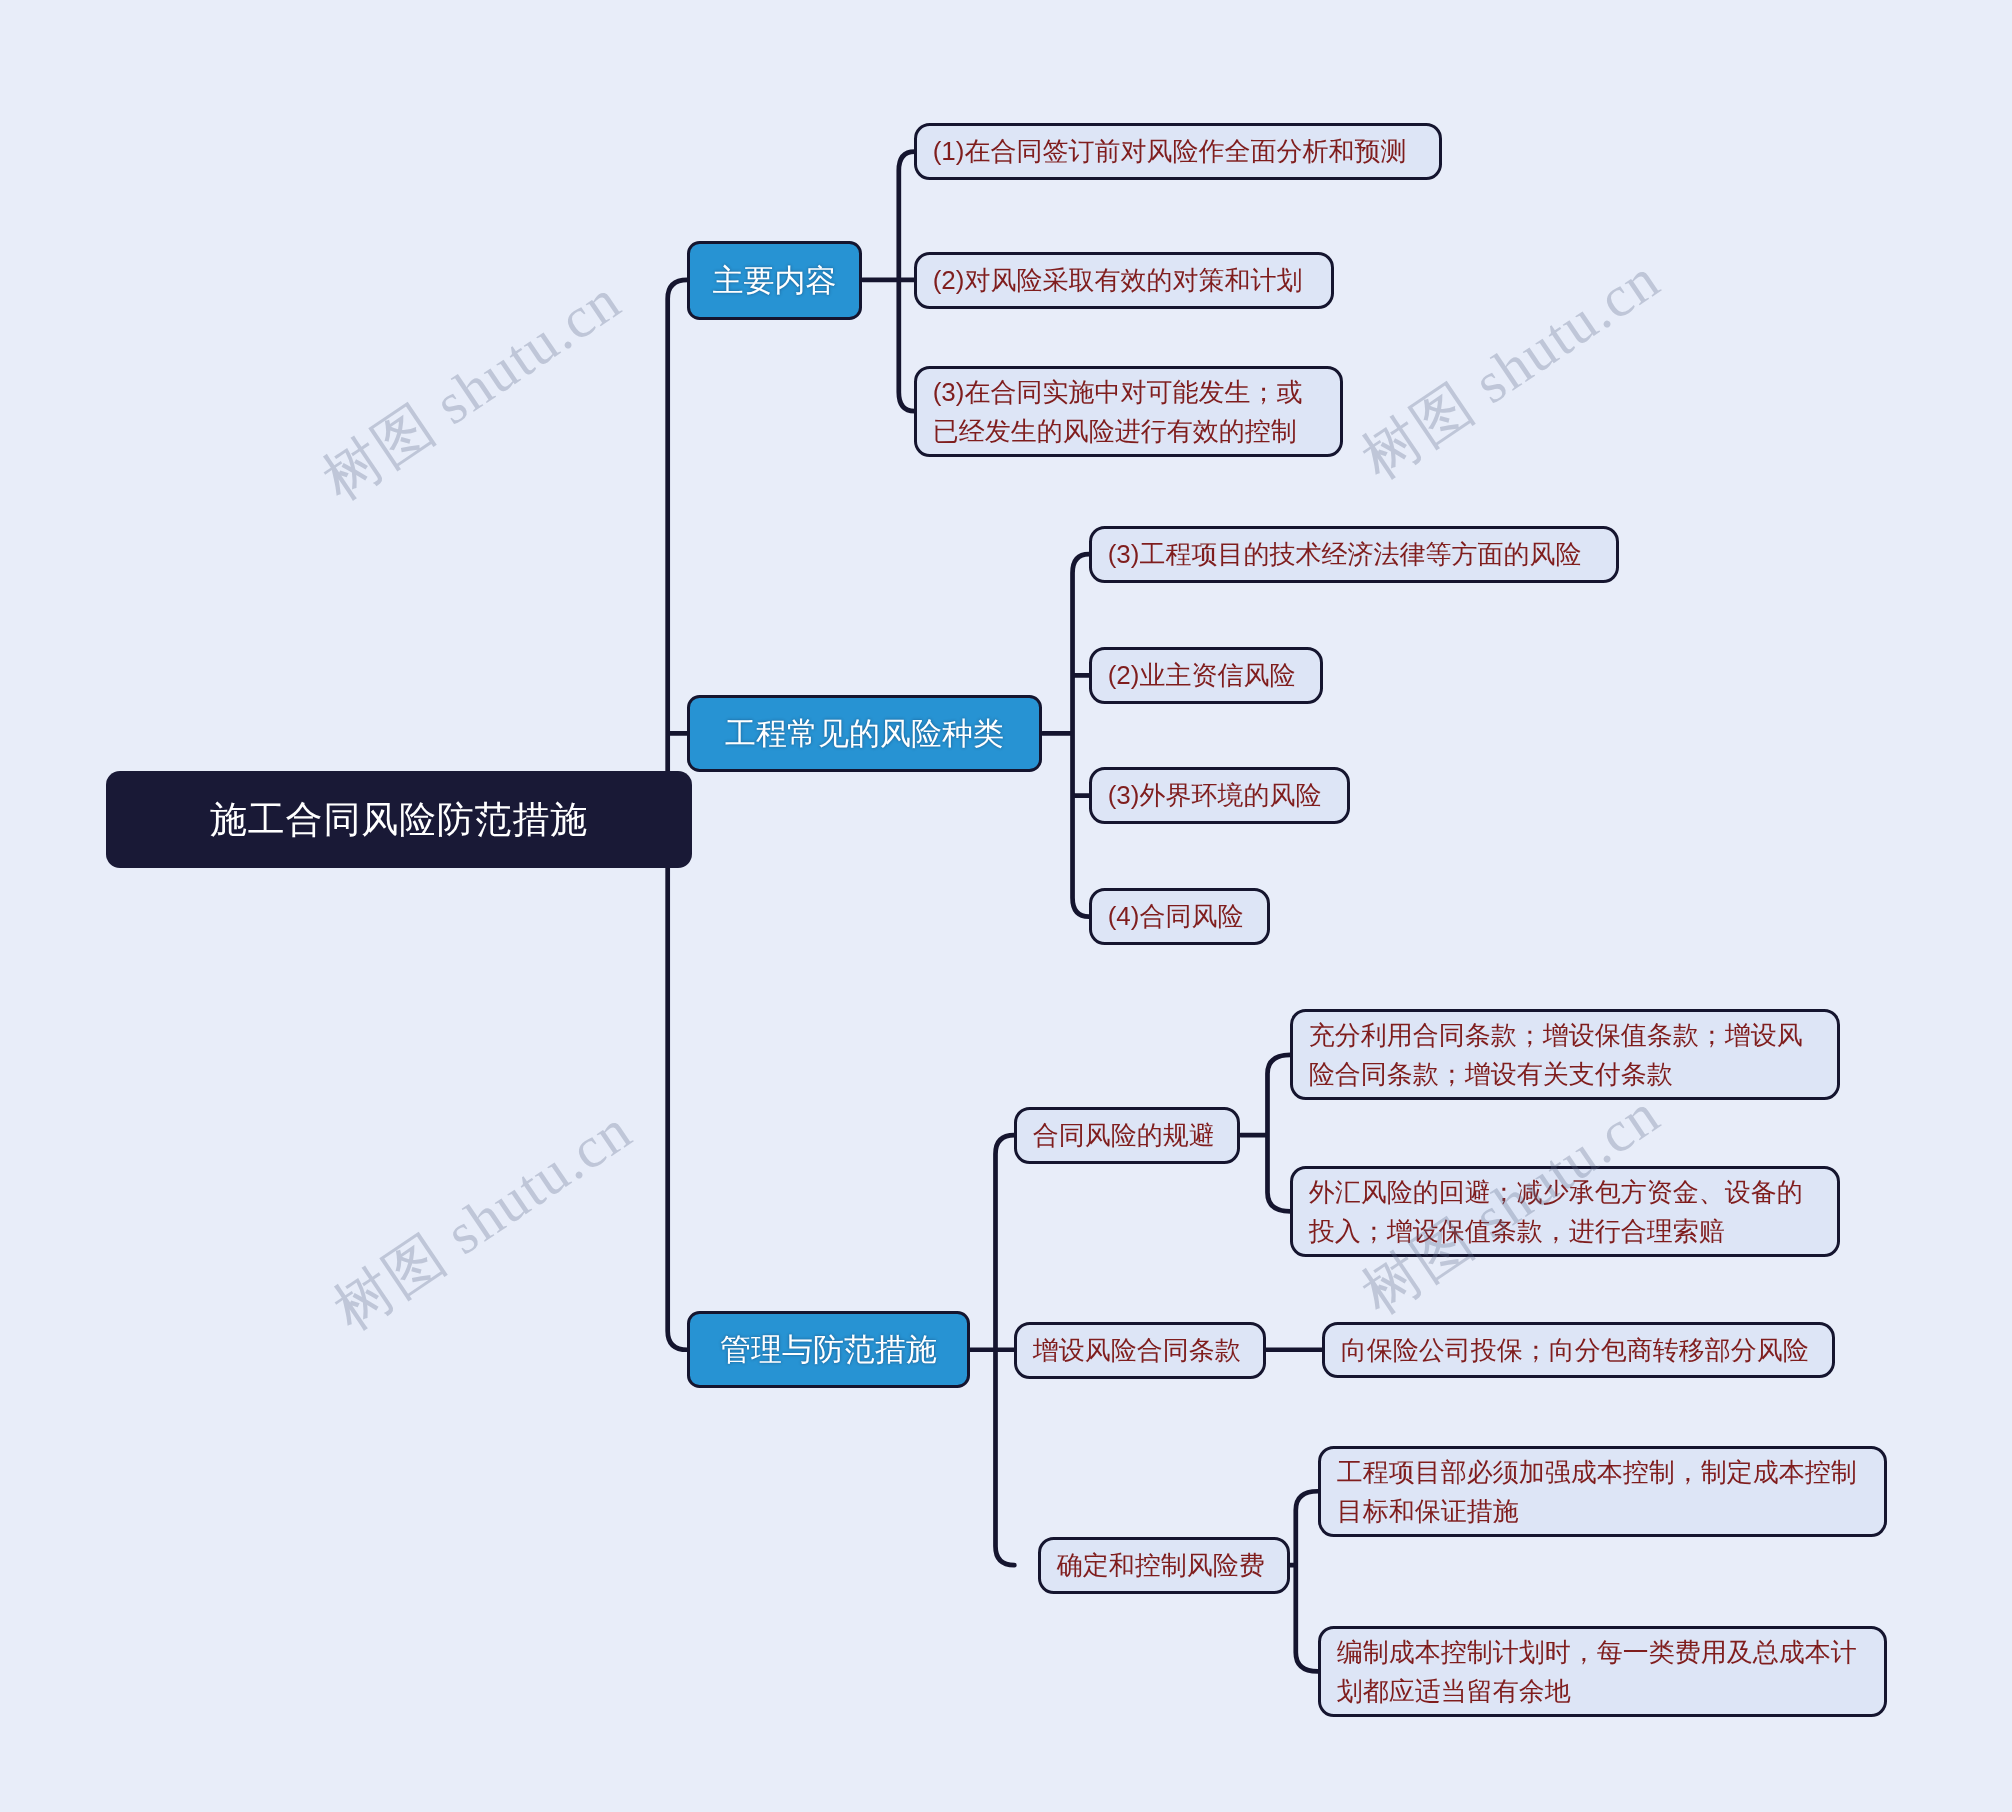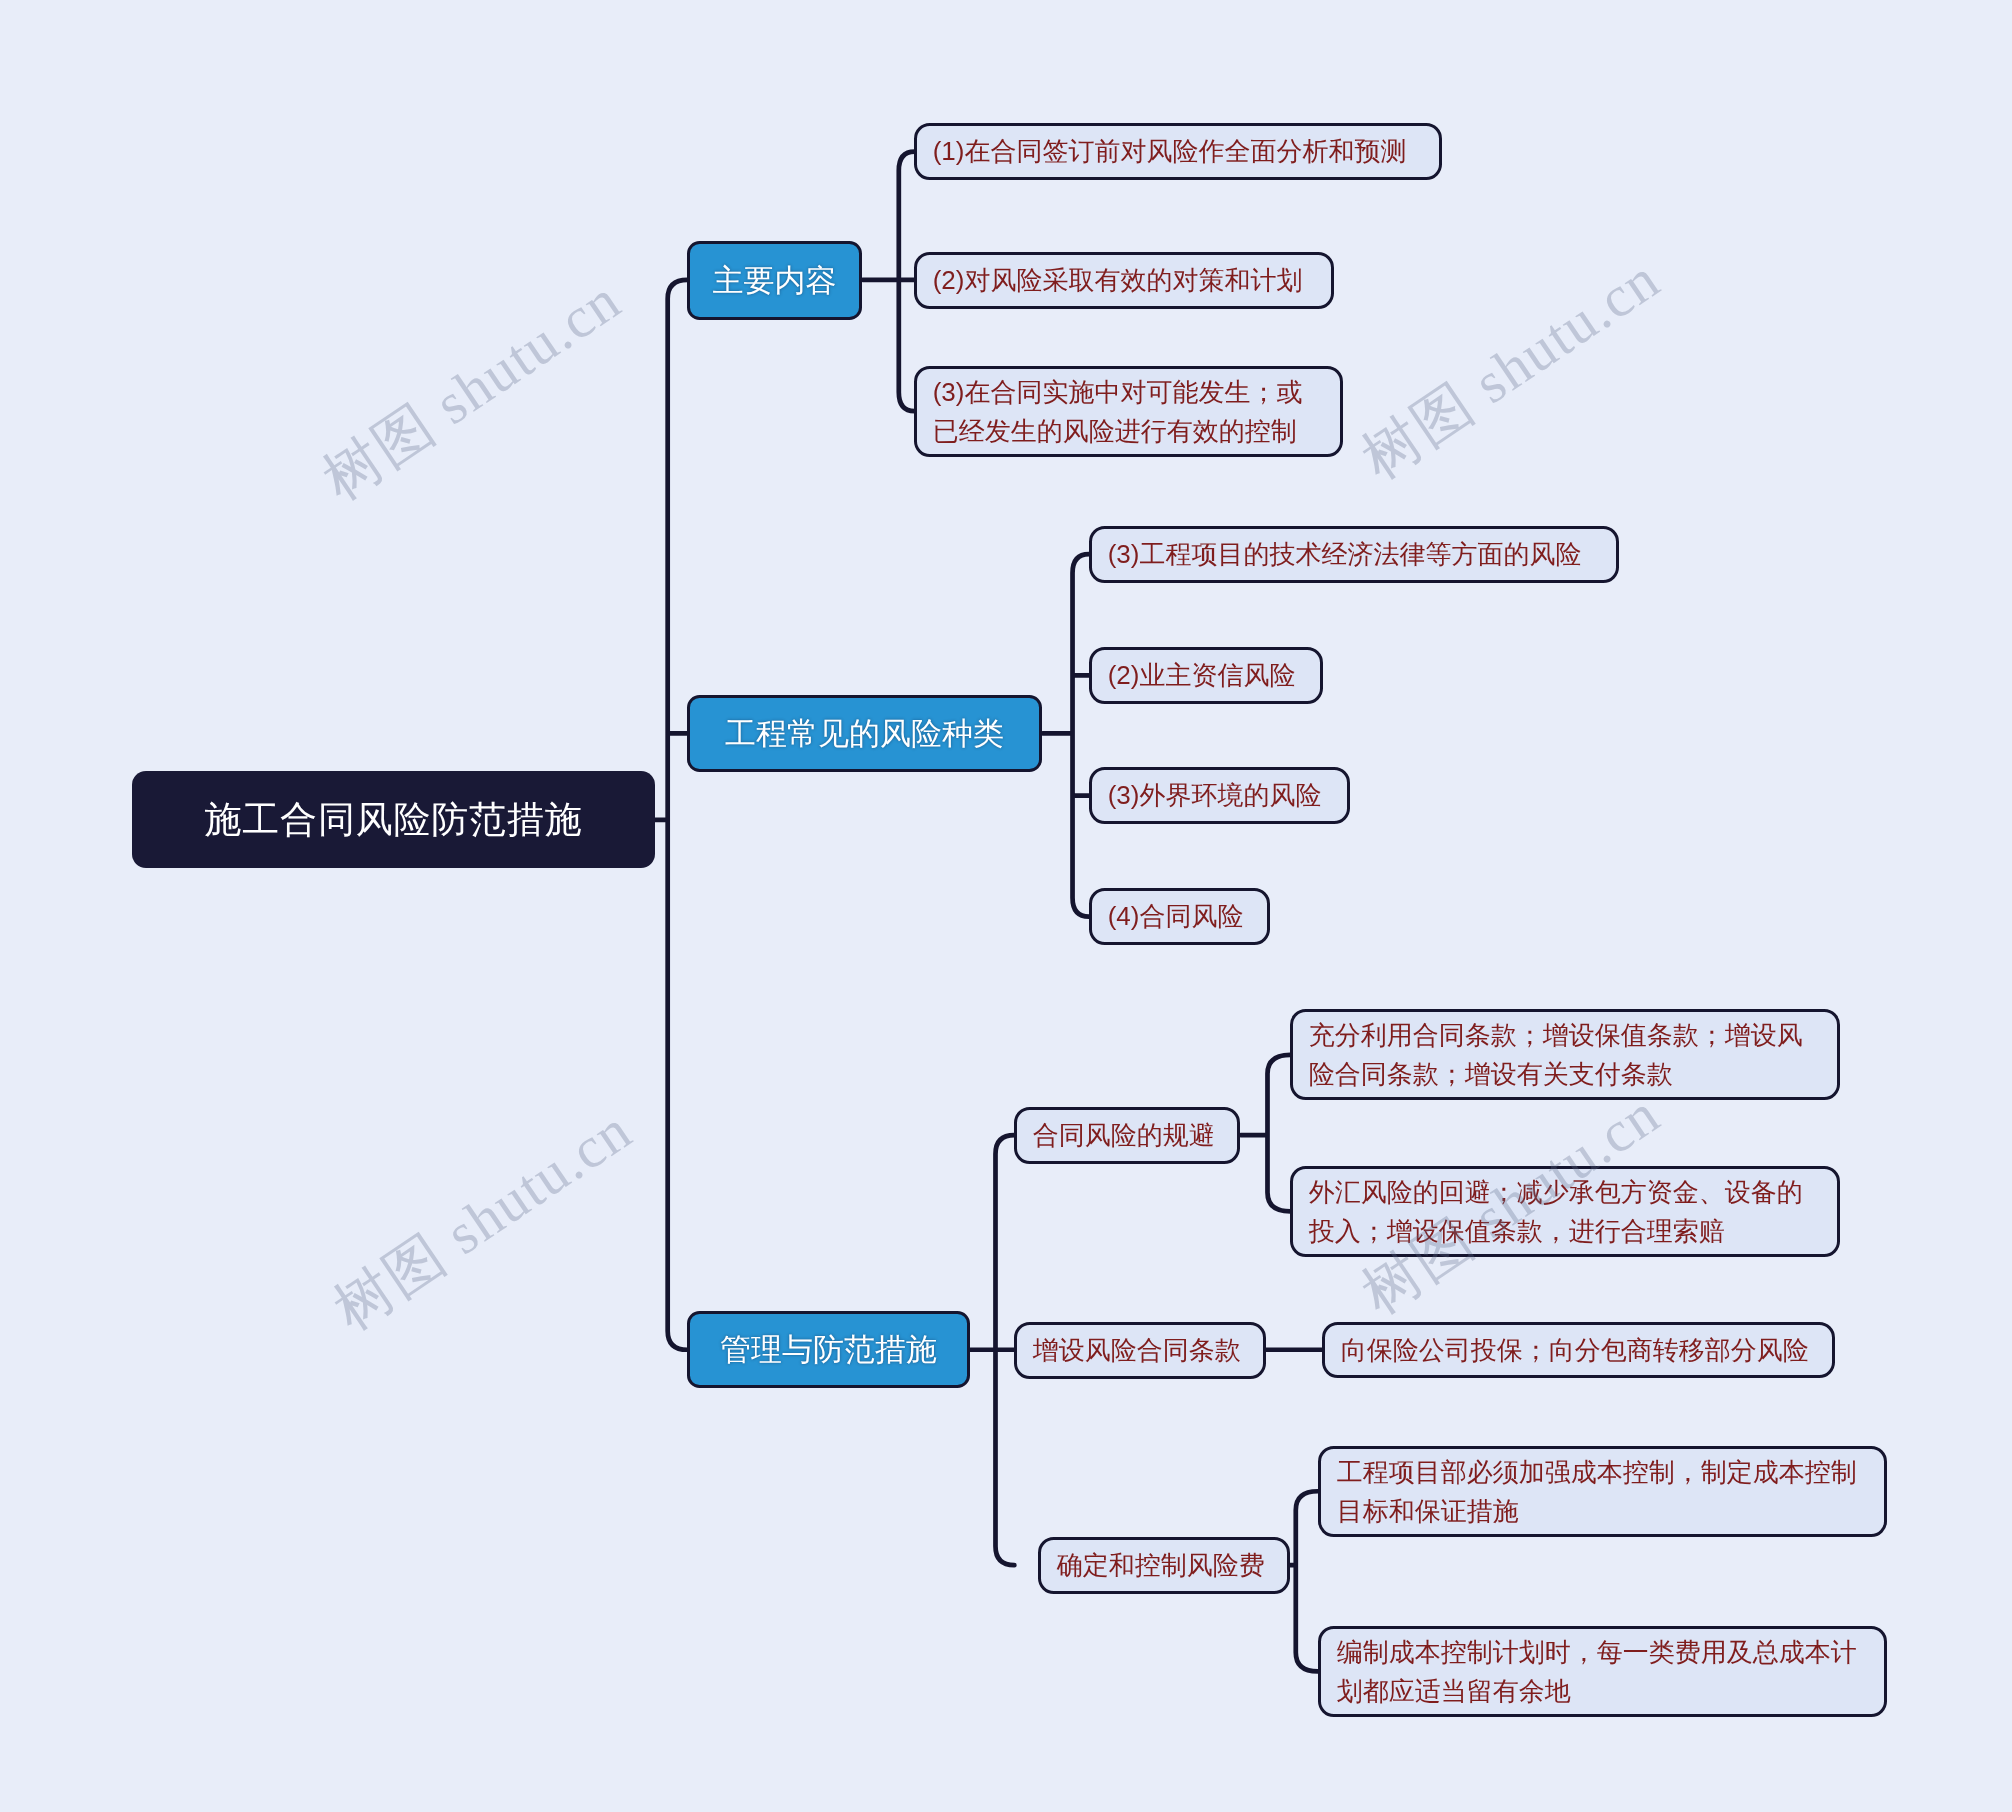--- a/index.html
+++ b/index.html
@@ -78,21 +78,21 @@
   <svg class="connectors" viewBox="0 0 2560 2305">
     <path d="M 815 1043 L 849 1043 M 874 356 Q 849 356 849 380 L 849 1693 Q 849 1717 874 1717 M 849 933 L 874 933"></path>
     <path d="M 1097 356 L 1163 356 M 1163 193 Q 1143 193 1143 217 L 1143 499 Q 1143 523 1163 523"></path>
     <path d="M 1326 933 L 1364 933 M 1385 705 Q 1364 705 1364 729 L 1364 1142 Q 1364 1166 1385 1166 M 1364 859 L 1385 859 M 1364 1012 L 1385 1012"></path>
     <path d="M 1234 1717 L 1290 1717 M 1290 1444 Q 1266 1444 1266 1468 L 1266 1967 Q 1266 1991 1290 1991"></path>
     <path d="M 1578 1444 L 1612 1444 M 1641 1342 Q 1612 1342 1612 1366 L 1612 1517 Q 1612 1541 1641 1541"></path>
     <path d="M 1610 1717 L 1682 1717"></path>
     <path d="M 1610 1991 L 1648 1991 M 1676 1897 Q 1648 1897 1648 1921 L 1648 2102 Q 1648 2126 1676 2126"></path>
   </svg>
 
-  <div class="node root" style="left:132px; top:771px; width:523px; height:97px;">
+  <div class="node root" style="left:106px; top:771px; width:586px; height:97px;">
     <span>施工合同风险防范措施</span>
   </div>
 
   <div class="node main" style="left:687px; top:241px; width:175px; height:79px;">
     <span>主要内容</span>
   </div>
   <div class="node leaf" style="left:914px; top:123px; width:528px; height:57px;">
     <span>(1)在合同签订前对风险作全面分析和预测</span>
   </div>
   <div class="node leaf" style="left:914px; top:252px; width:420px; height:57px;">

